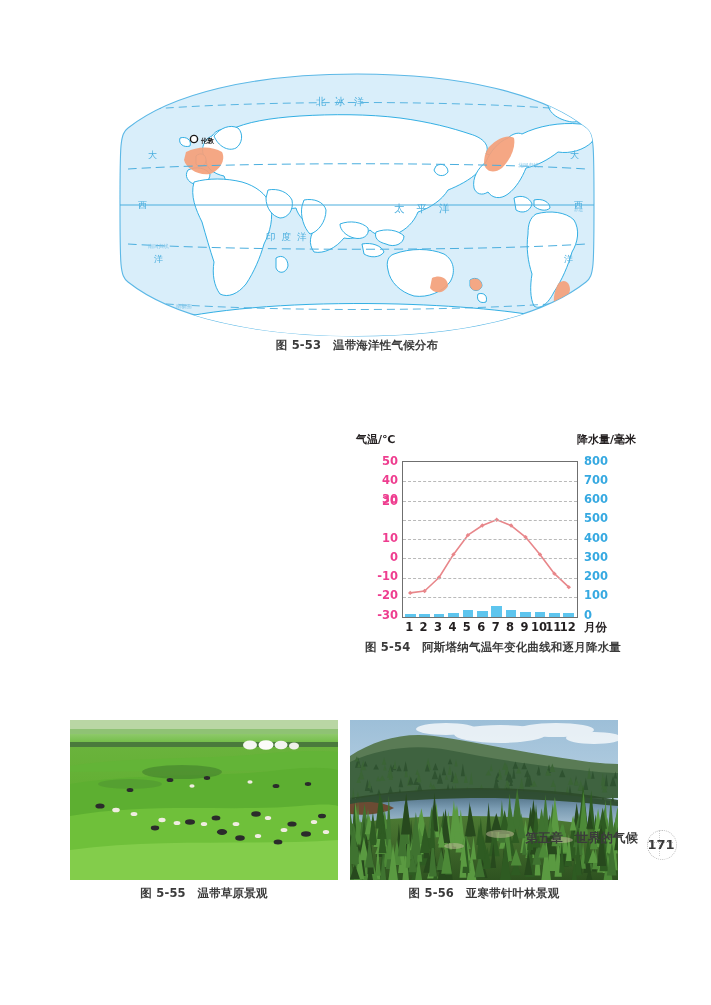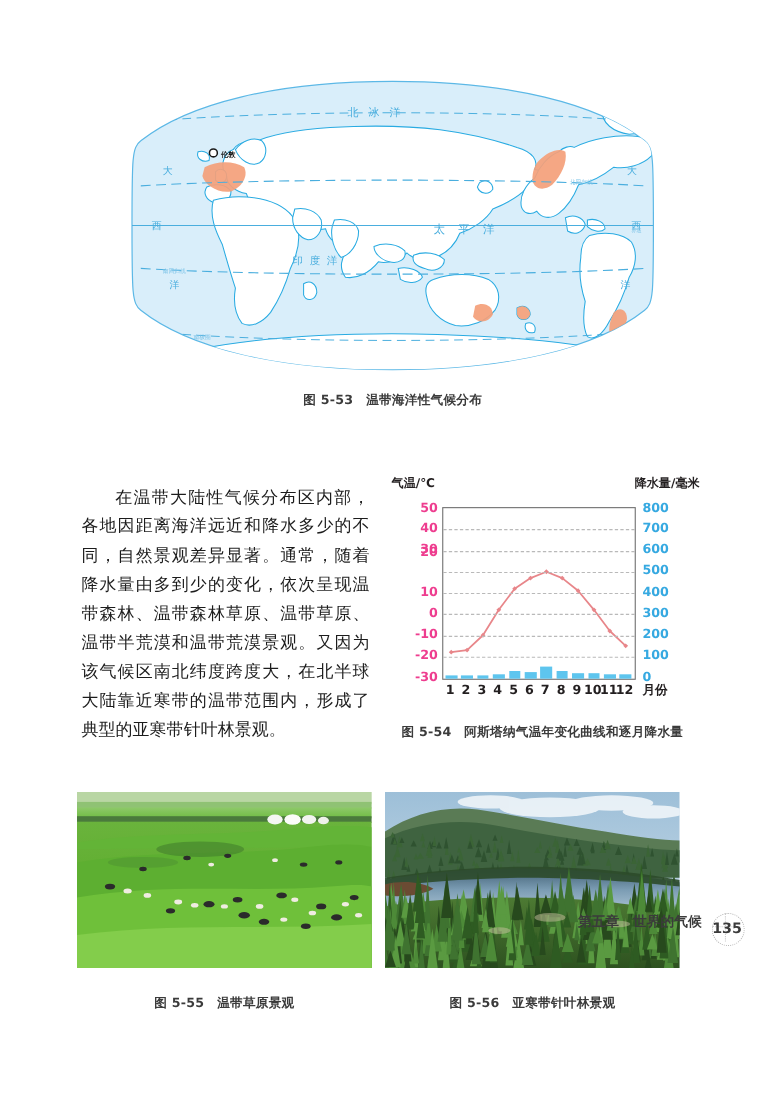--- a/index.html
+++ b/index.html
@@ -10,21 +10,21 @@
     color:#231f20;overflow:hidden;position:relative;
   }
   .page{position:relative;width:711px;height:898px;}
 
   
   .map-fig{position:absolute;left:118px;top:72px;width:478px;height:295px;}
   .map-svg{display:block;width:478px;height:266px;}
   .fig-caption{
     font-family:"DejaVu Sans","Liberation Sans",sans-serif;
     font-size:11.5px;font-weight:bold;color:#3b3b3b;
-    text-align:center;letter-spacing:.2px;white-space:pre;margin-top:18px;
+    text-align:center;letter-spacing:.2px;white-space:pre;
   }
   .cap53{position:absolute;left:0;top:266px;width:478px;}
 
   
   .para{
     font-size:15.4px;line-height:26.4px;color:#1c1c1c;
     text-align:justify;text-justify:inter-ideograph;
     font-family:"Liberation Serif","DejaVu Serif",serif;
   }
   .p1{position:absolute;left:74px;top:378px;width:562px;text-indent:2em;}
@@ -214,21 +214,20 @@
         <g>
           <circle cx="76" cy="67" r="3.6" fill="#ffffff" stroke="#1a1a1a" stroke-width="1.4"></circle>
           <text x="83" y="71" font-size="6.6" fill="#1a1a1a" font-weight="bold" font-family="DejaVu Sans, Liberation Sans, sans-serif">伦敦</text>
         </g>
       </g>
     </svg>
     <div class="fig-caption cap53">图 5-53　温带海洋性气候分布</div>
   </div>
 
 
-  <div class="para p2">在温带大陆性气候分布区内部，各地因距离海洋远近和降水多少的不同，自然景观差异显著。通常，随着降水量由多到少的变化，依次呈现温带森林、温带森林草原、温带草原、温带半荒漠和温带荒漠景观。又因为该气候区南北纬度跨度大，在北半球大陆靠近寒带的温带范围内，形成了典型的亚寒带针叶林景观。</div>
 
   <div class="chart-fig">
     <div class="chart-box">
 
       <div class="ax-title left">气温/℃</div>
       <div class="ax-title right">降水量/毫米</div>
 
       <div class="plot" id="plot">
         <svg id="series-svg" width="173" height="154" viewBox="0 0 173 154" style="position:absolute;left:0;top:0;overflow:visible">
           <polyline id="temp-line" fill="none" stroke="#e8868a" stroke-width="1.6" stroke-linejoin="round" stroke-linecap="round" points="7.21,130.90 21.63,128.97 36.04,115.50 50.46,92.40 64.88,73.15 79.29,63.52 93.71,57.75 108.13,63.52 122.54,75.08 136.96,92.40 151.38,111.65 165.79,125.13"></polyline>
@@ -845,17 +844,17 @@
     </svg>
   </div>
 
   <div class="fig-caption cap55">图 5-55　温带草原景观</div>
   <div class="fig-caption cap56">图 5-56　亚寒带针叶林景观</div>
 
   <div class="footer">
     <span class="footer-chapter">第五章　世界的气候</span>
     <span class="footer-pageno">
       <span class="globe-wm"></span>
-      <span class="pn">135</span>
+      <span class="pn">171</span>
     </span>
   </div>
 
 </div>
 
 </body></html>

